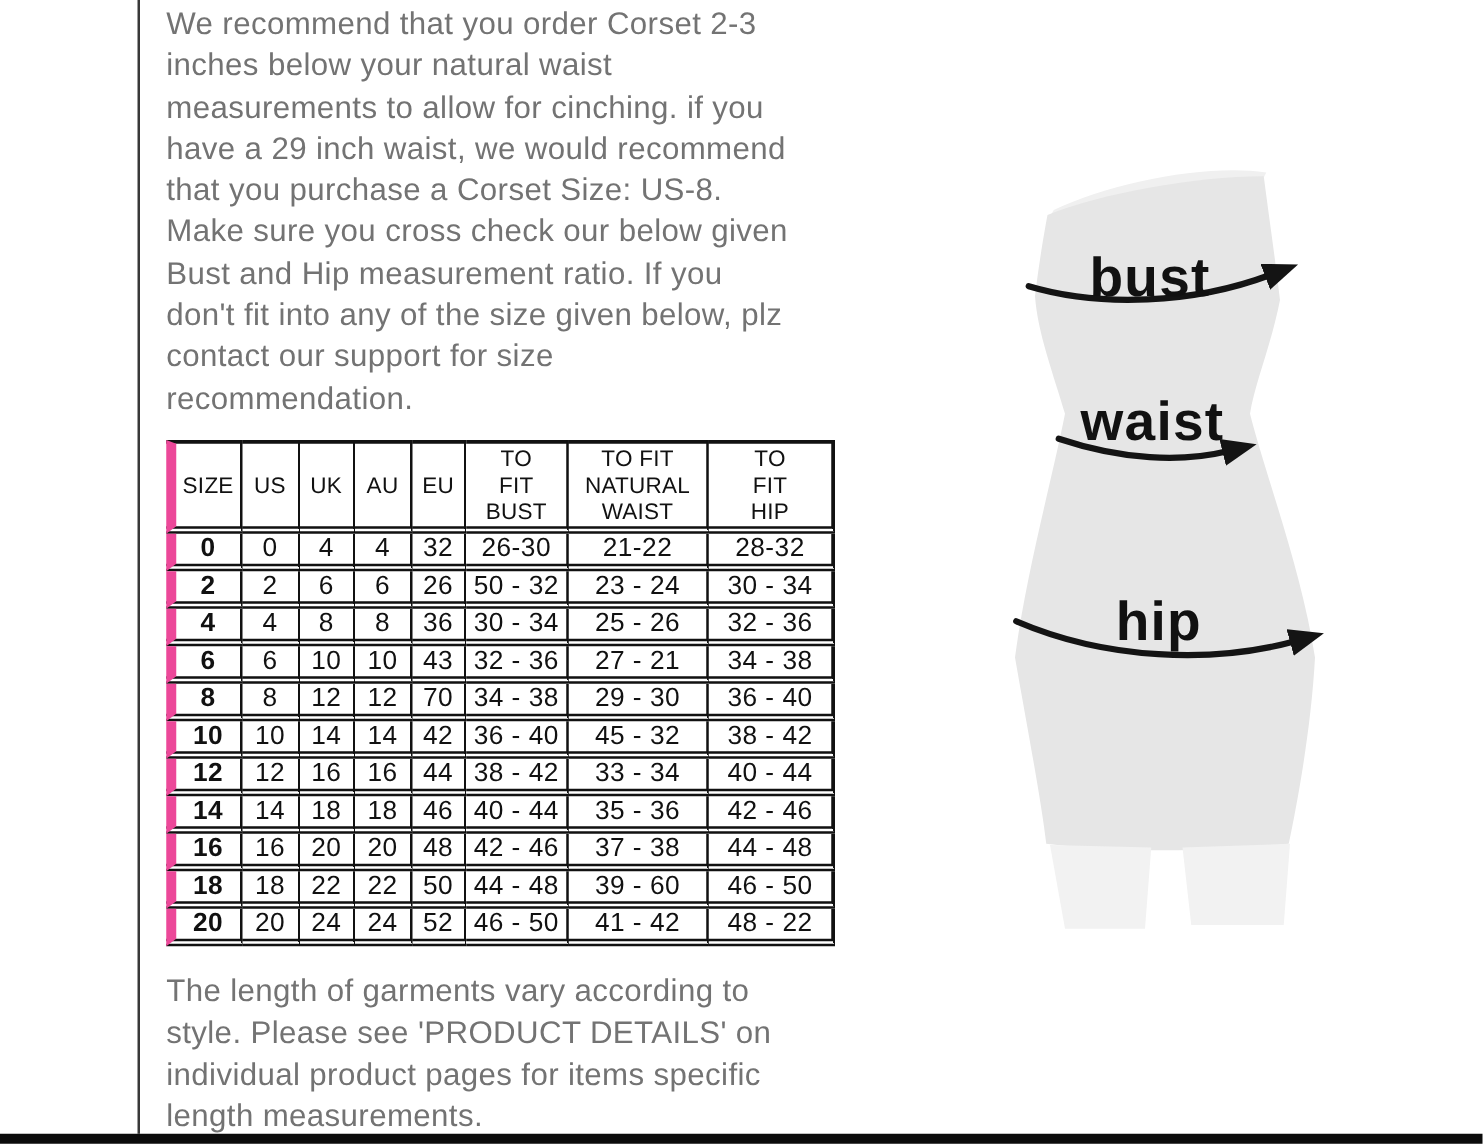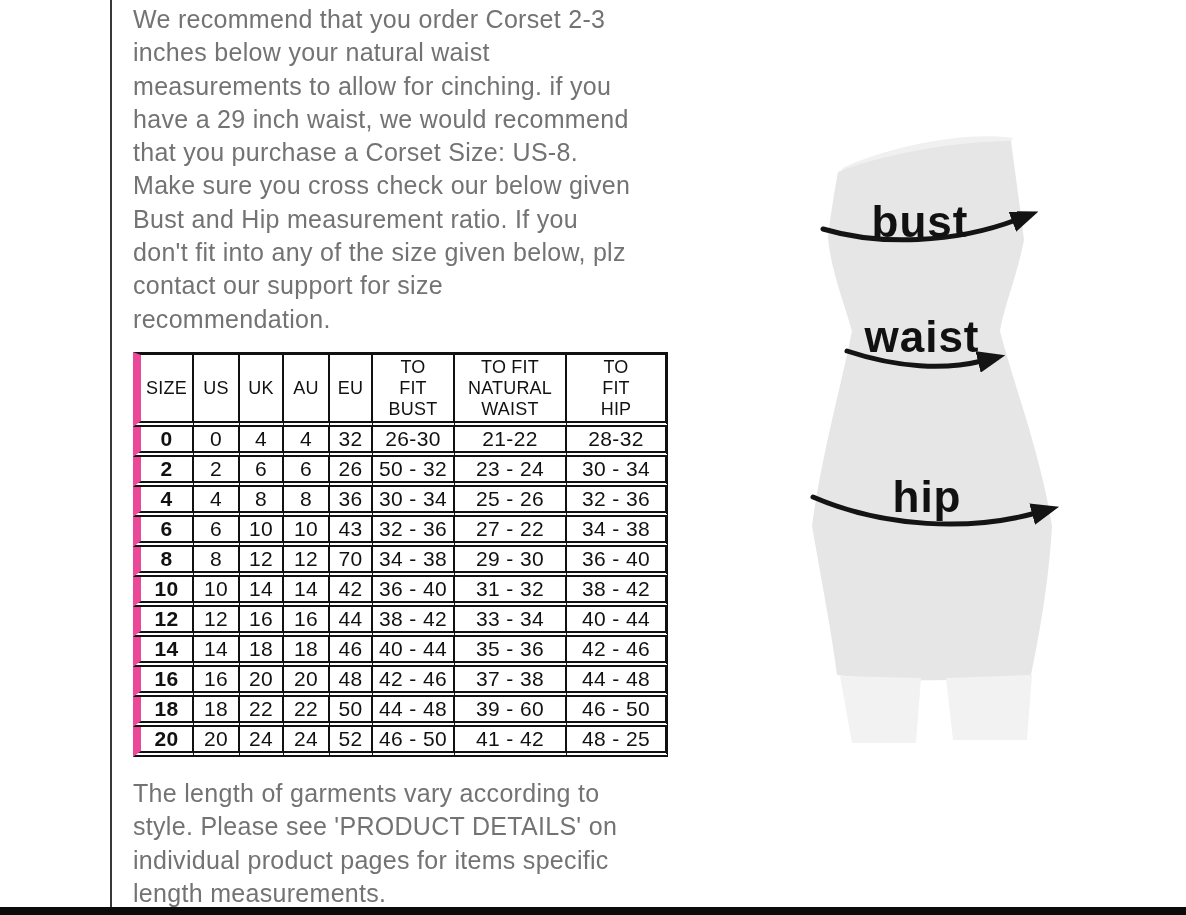--- a/index.html
+++ b/index.html
@@ -141,41 +141,41 @@
         <td>25 - 26</td>
         <td>32 - 36</td>
       </tr>
       <tr>
         <td class="size-col">6</td>
         <td>6</td>
         <td>10</td>
         <td>10</td>
         <td>43</td>
         <td>32 - 36</td>
-        <td>27 - 22</td>
+        <td>27 - 21</td>
         <td>34 - 38</td>
       </tr>
       <tr>
         <td class="size-col">8</td>
         <td>8</td>
         <td>12</td>
         <td>12</td>
         <td>70</td>
         <td>34 - 38</td>
         <td>29 - 30</td>
         <td>36 - 40</td>
       </tr>
       <tr>
         <td class="size-col">10</td>
         <td>10</td>
         <td>14</td>
         <td>14</td>
         <td>42</td>
         <td>36 - 40</td>
-        <td>31 - 32</td>
+        <td>45 - 32</td>
         <td>38 - 42</td>
       </tr>
       <tr>
         <td class="size-col">12</td>
         <td>12</td>
         <td>16</td>
         <td>16</td>
         <td>44</td>
         <td>38 - 42</td>
         <td>33 - 34</td>
@@ -212,21 +212,21 @@
         <td>46 - 50</td>
       </tr>
       <tr>
         <td class="size-col">20</td>
         <td>20</td>
         <td>24</td>
         <td>24</td>
         <td>52</td>
         <td>46 - 50</td>
         <td>41 - 42</td>
-        <td>48 - 25</td>
+        <td>48 - 22</td>
       </tr>
     </tbody>
 </table>
 
 <p class="para outro">The length of garments vary according to
 style. Please see 'PRODUCT DETAILS'  on
 individual product pages for items specific
 length measurements.</p>
 
 <svg class="figure" width="310" height="670" viewBox="780 98 310 670" xmlns="http://www.w3.org/2000/svg">

